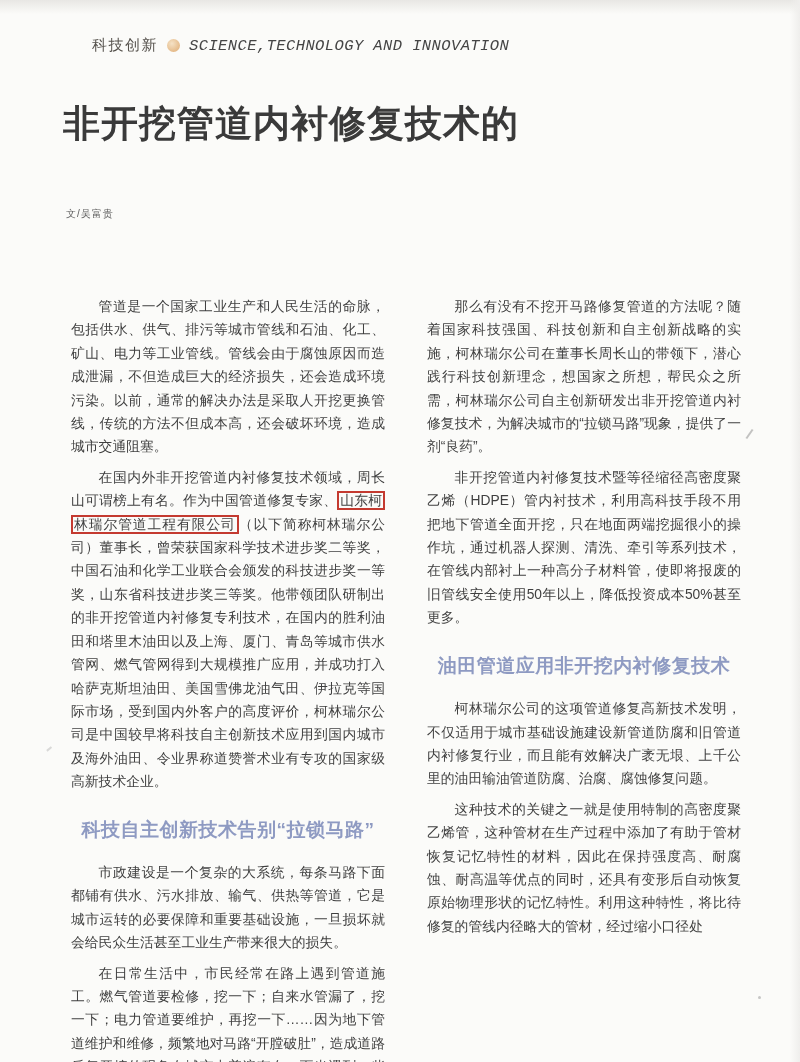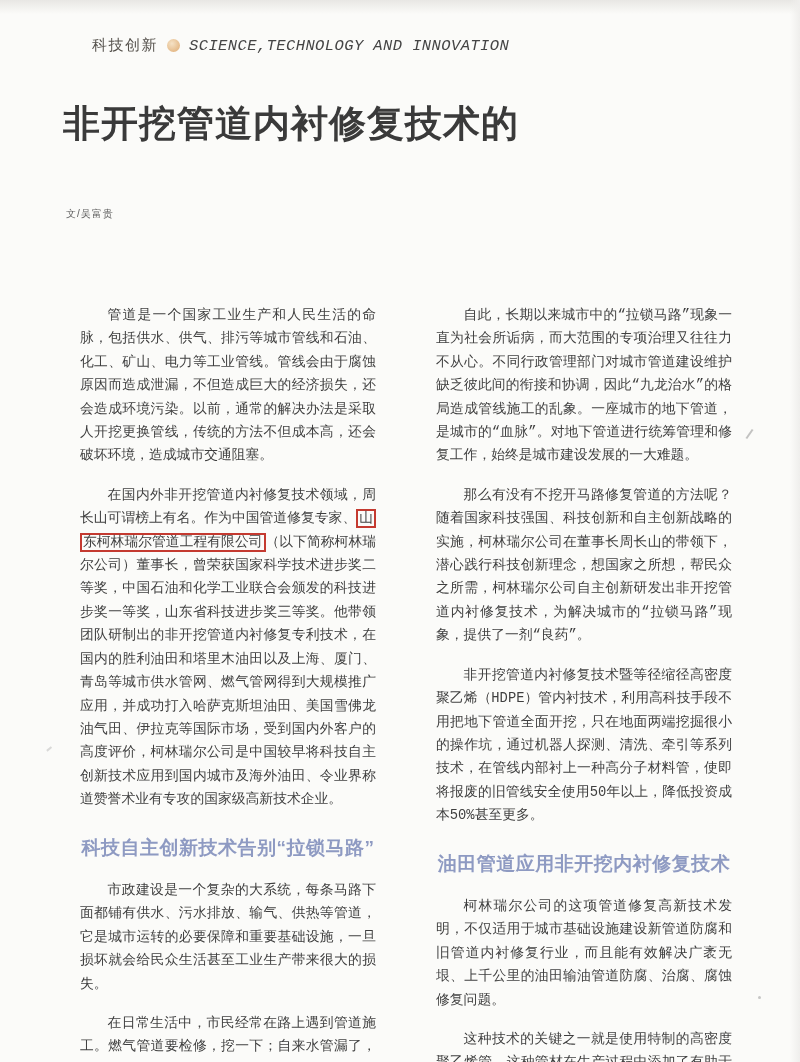--- a/index.html
+++ b/index.html
@@ -28,21 +28,21 @@
 
   .title { position:absolute; top:100px; left:63px; font-size:37px; font-weight:700;
            color:#3a3a3a; line-height:47px; letter-spacing:1px; }
   .title span { display:block;font-family:Liberation Serif, serif; }
 
   .byline { position:absolute; top:207px; left:66px; font-size:10px; color:#5d5d5d; letter-spacing:1px; }
 
   .columns { position:absolute; top:288px; left:64px; width:684px; display:flex; gap:28px; }
   .col { width:328px; font-size:13.8px; line-height:23.4px; color:#3f3f3f;
          text-align:justify; text-justify:inter-character; }
-  .col p { margin:16px; text-indent:2em;font-family:Liberation Mono, monospace; }
+  .col p { margin:7px; text-indent:2em; }
   .col-heading { font-size:19px; font-weight:700; color:#8e9ac2; text-align:center;
                  margin:24px 0 20px; letter-spacing:0.5px; }
   .redbox { border:2px solid #c43a30; padding:0 1px;
             -webkit-box-decoration-break:clone; box-decoration-break:clone; }
 
   .speck { position:absolute; pointer-events:none; }
   .speck-slash { top:433px; left:744px; width:11px; height:2px; background:#8a8a8a;
                  transform:rotate(-55deg); opacity:.5; }
   .speck-dot   { top:996px; left:758px; width:3px; height:3px; border-radius:50%;
                  background:#777; opacity:.4; }
@@ -70,21 +70,20 @@
 
     <div class="col">
       <p>管道是一个国家工业生产和人民生活的命脉，包括供水、供气、排污等城市管线和石油、化工、矿山、电力等工业管线。管线会由于腐蚀原因而造成泄漏，不但造成巨大的经济损失，还会造成环境污染。以前，通常的解决办法是采取人开挖更换管线，传统的方法不但成本高，还会破坏环境，造成城市交通阻塞。</p>
       <p><span>在国内外非开挖管道内衬修复技术领域，周长山可谓榜上有名。作为中国管道修复专家、</span><span class="redbox">山东柯林瑞尔管道工程有限公司</span><span>（以下简称柯林瑞尔公司）董事长，曾荣获国家科学技术进步奖二等奖，中国石油和化学工业联合会颁发的科技进步奖一等奖，山东省科技进步奖三等奖。他带领团队研制出的非开挖管道内衬修复专利技术，在国内的胜利油田和塔里木油田以及上海、厦门、青岛等城市供水管网、燃气管网得到大规模推广应用，并成功打入哈萨克斯坦油田、美国雪佛龙油气田、伊拉克等国际市场，受到国内外客户的高度评价，柯林瑞尔公司是中国较早将科技自主创新技术应用到国内城市及海外油田、令业界称道赞誉术业有专攻的国家级高新技术企业。</span></p>
       <div class="col-heading">科技自主创新技术告别“拉锁马路”</div>
       <p>市政建设是一个复杂的大系统，每条马路下面都铺有供水、污水排放、输气、供热等管道，它是城市运转的必要保障和重要基础设施，一旦损坏就会给民众生活甚至工业生产带来很大的损失。</p>
       <p>在日常生活中，市民经常在路上遇到管道施工。燃气管道要检修，挖一下；自来水管漏了，挖一下；电力管道要维护，再挖一下……因为地下管道维护和维修，频繁地对马路“开膛破肚”，造成道路反复开挖的现象在城市中普遍存在。而当遇到一些不符合规范的施工时，路面就难以恢复原本的平整，不仅影响市容市貌，而且给市民出行带来诸多困扰，还造成资源浪费，因此，市民将这种现象形象地戏称“干脆给马路装个拉锁好了”，城市马路便有了“拉锁马路”的“雅号”。</p>
     </div>
 
     <div class="col">
-      <p>自此，长期以来城市中的“拉锁马路”现象一直为社会所诟病，而大范围的专项治理又往往力不从心。不同行政管理部门对城市管道建设维护缺乏彼此间的衔接和协调，因此“九龙治水”的格局造成管线施工的乱象。一座城市的地下管道，是城市的“血脉”。对地下管道进行统筹管理和修复工作，始终是城市建设发展的一大难题。</p>
       <p>那么有没有不挖开马路修复管道的方法呢？随着国家科技强国、科技创新和自主创新战略的实施，柯林瑞尔公司在董事长周长山的带领下，潜心践行科技创新理念，想国家之所想，帮民众之所需，柯林瑞尔公司自主创新研发出非开挖管道内衬修复技术，为解决城市的“拉锁马路”现象，提供了一剂“良药”。</p>
       <p>非开挖管道内衬修复技术暨等径缩径高密度聚乙烯（HDPE）管内衬技术，利用高科技手段不用把地下管道全面开挖，只在地面两端挖掘很小的操作坑，通过机器人探测、清洗、牵引等系列技术，在管线内部衬上一种高分子材料管，使即将报废的旧管线安全使用50年以上，降低投资成本50%甚至更多。</p>
       <div class="col-heading">油田管道应用非开挖内衬修复技术</div>
       <p>柯林瑞尔公司的这项管道修复高新技术发明，不仅适用于城市基础设施建设新管道防腐和旧管道内衬修复行业，而且能有效解决广袤无垠、上千公里的油田输油管道防腐、治腐、腐蚀修复问题。</p>
       <p>这种技术的关键之一就是使用特制的高密度聚乙烯管，这种管材在生产过程中添加了有助于管材恢复记忆特性的材料，因此在保持强度高、耐腐蚀、耐高温等优点的同时，还具有变形后自动恢复原始物理形状的记忆特性。利用这种特性，将比待修复的管线内径略大的管材，经过缩小口径处</p>
     </div>
 
   </div>
 
   <div class="speck speck-slash"></div>

